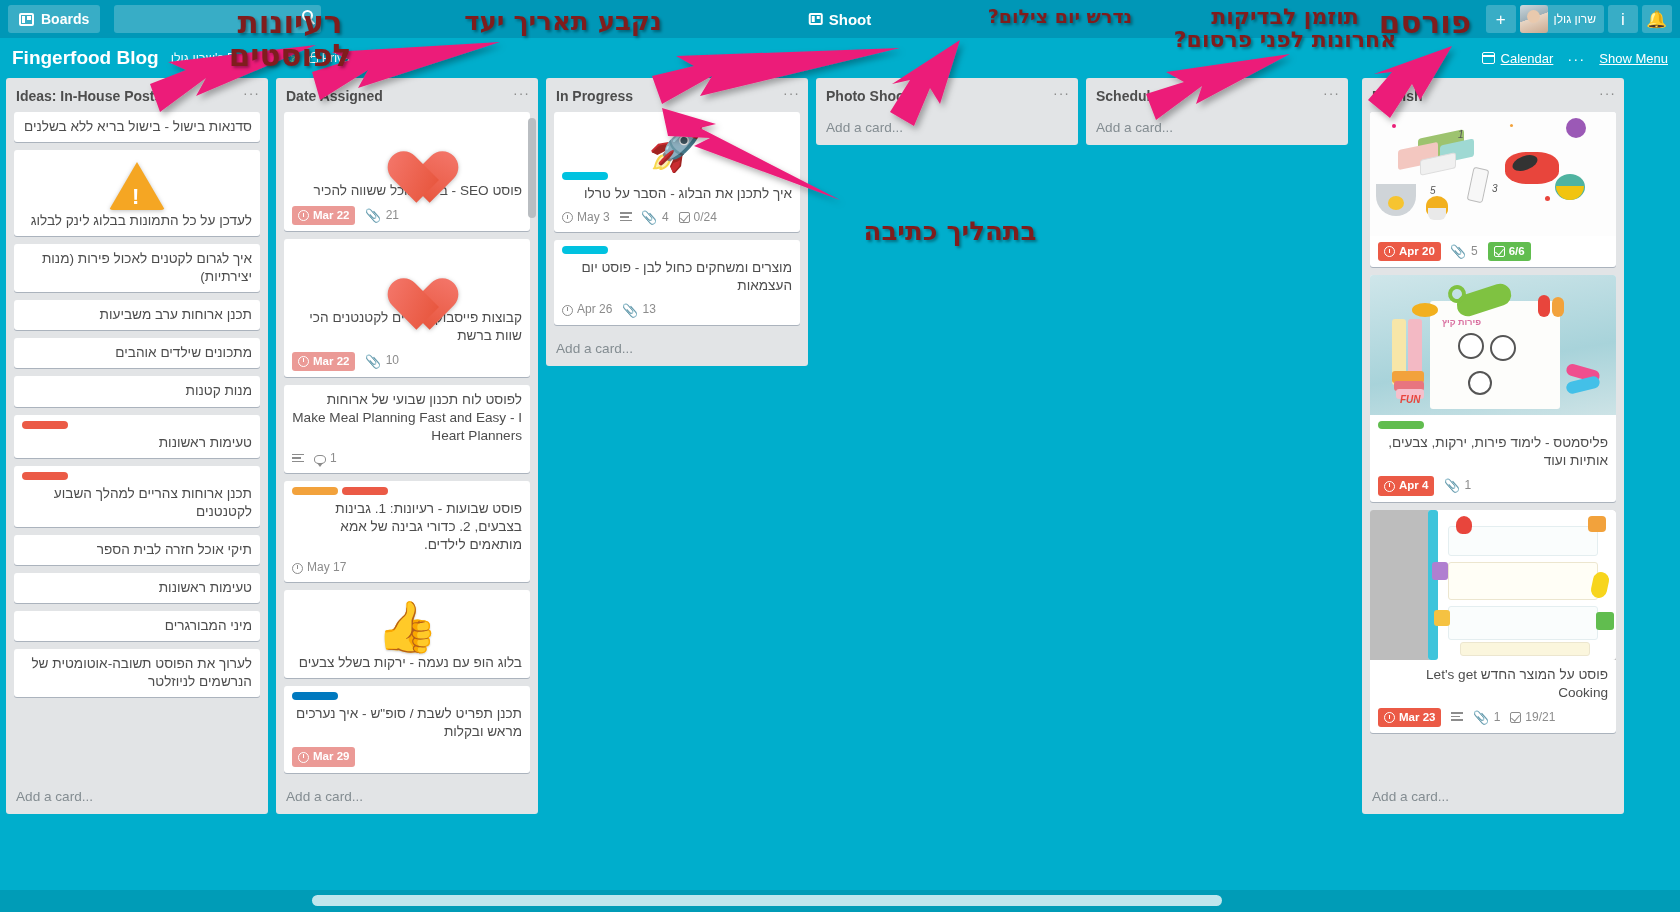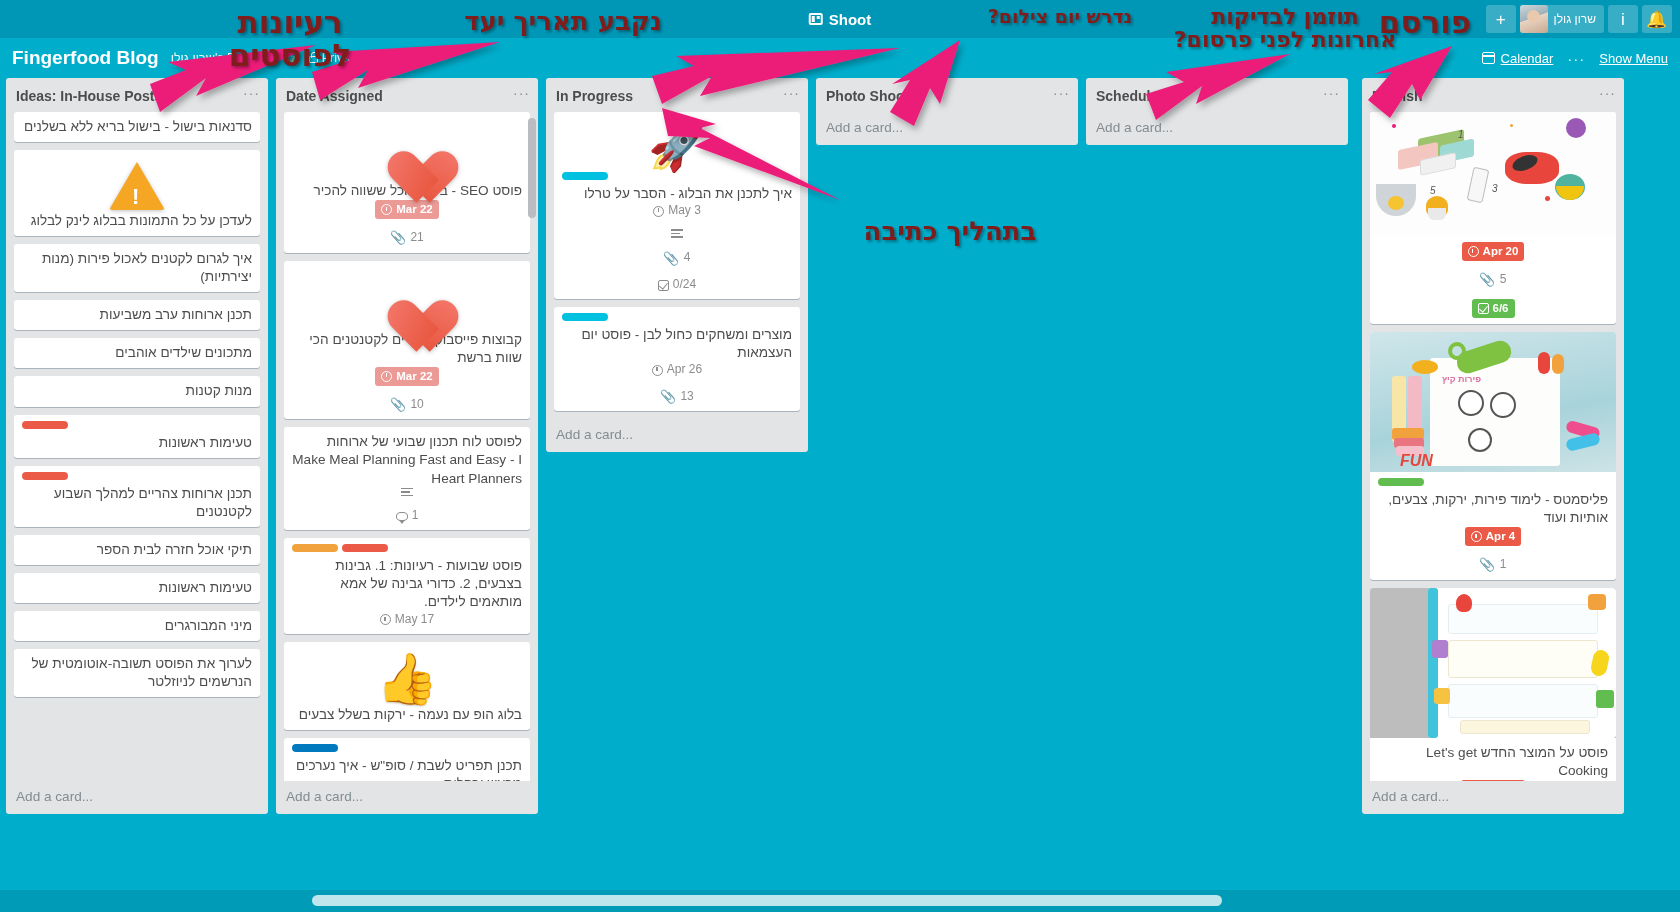--- a/index.html
+++ b/index.html
@@ -111,22 +111,22 @@
   .card {
     background: #fff; border-radius: 3px; box-shadow: 0 1px 0 rgba(9,30,66,.25);
     margin-bottom: 8px; padding: 6px 8px 6px 8px;
     font-size: 13.6px; color: #4d4d4d; line-height: 1.33;
   }
   .card.rtl { direction: rtl; text-align: right; }
   .card-cover { margin: -6px -8px 6px -8px; border-radius: 3px 3px 0 0; overflow: hidden; }
   .labels { display: flex; gap: 4px; margin-bottom: 5px; }
   .label { width: 46px; height: 8px; border-radius: 4px; }
   .badges {
-    display: flex; align-items: center; gap: 10px; margin-top: 0;
-    font-size: 12px; color: #8c8c8c; direction: ltr; justify-content: flex-end; flex-direction: column;
+    display: flex; align-items: center; gap: 10px; margin-top: 6px;
+    font-size: 12px; color: #8c8c8c; direction: ltr; justify-content: flex-start;
   }
   .badge { display: flex; align-items: center; gap: 4px; }
   .badge.due {
     background: #eb9a96; color: #fff; border-radius: 3px; padding: 2px 6px;
     font-weight: bold; font-size: 11.5px;
   }
   .badge.due-red { background: #eb5a46; }
   .badge.check-done { background: #61bd4f; color:#fff; border-radius:3px; padding:2px 6px; font-weight:bold; font-size:11.5px; }
   .clock { display:inline-block;width:11px;height:11px;border:1.6px solid currentColor;border-radius:50%;position:relative;}
   .clock:after{content:"";position:absolute;left:3.5px;top:1.5px;width:1.4px;height:4px;background:currentColor;}
@@ -182,20 +182,30 @@
   }
   .vscroll-track { position:absolute; right:2px; top:40px; width:8px; bottom:34px; }
   .vscroll-thumb { position:absolute; top:0; width:8px; height:100px; background:#b9bdc1; border-radius:4px; }
 </style>
 </head>
 <body>
 
 <div class="screen">
 
   <div class="topbar">
+    <div class="tb-left">
+      <div class="boards-btn">
+        <span class="board-glyph"></span>
+        <span>Boards</span>
+      </div>
+      <div class="search-box">
+        <input type="text" placeholder="" style="">
+        <span class="mag"></span>
+      </div>
+    </div>
 
     <div class="tb-center">
       <span class="trello-logo-glyph"></span>
       <span>Shoot</span>
     </div>
 
     <div class="tb-right">
       <div class="tb-icon">
         <span>+</span>
       </div>
@@ -538,21 +548,21 @@
               <span class="cv-blob" style="left:26px;top:114px;width:28px;height:10px;background:#f5c0cc;border-radius:3px;"></span>
               <span class="cv-blob" style="left:42px;top:28px;width:26px;height:14px;background:#f2b01e;border-radius:50%;"></span>
               <span class="cv-blob" style="left:196px;top:92px;width:34px;height:12px;background:#ef4e8e;border-radius:6px;transform:rotate(16deg);"></span>
               <span class="cv-blob" style="left:196px;top:104px;width:34px;height:12px;background:#43c0e8;border-radius:6px;transform:rotate(-14deg);"></span>
               <span class="cv-blob" style="left:168px;top:20px;width:12px;height:22px;background:#e8453c;border-radius:6px;"></span>
               <span class="cv-blob" style="left:182px;top:22px;width:12px;height:20px;background:#f2a23c;border-radius:6px;"></span>
               <span class="cv-blob" style="left:88px;top:58px;width:26px;height:26px;background:#fff;border:2px solid #555;border-radius:50%;"></span>
               <span class="cv-blob" style="left:120px;top:60px;width:26px;height:26px;background:#fff;border:2px solid #555;border-radius:50%;"></span>
               <span class="cv-blob" style="left:98px;top:96px;width:24px;height:24px;background:#fff;border:2px solid #555;border-radius:50%;"></span>
               <span style="position:absolute;left:72px;top:42px;font-size:9px;color:#d96fa0;font-weight:bold;">פירות קיץ</span>
-              <span style="position:absolute;left:30px;top:118px;font-size:16px;color:#e8453c;font-weight:bold;font-style:italic;">FUN</span>
+              <span style="position:absolute;left:30px;top:118px;font-size:10px;color:#e8453c;font-weight:bold;font-style:italic;">FUN</span>
             </div>
           </div>
           <div class="labels" style="direction:ltr">
             <span class="label" style="background:#61bd4f"></span>
           </div>
           <div>פליסמטס - לימוד פירות, ירקות, צבעים, אותיות ועוד</div>
           <div class="badges">
             <span class="badge due due-red">
               <span class="clock"></span>
               <span>Apr 4</span>

